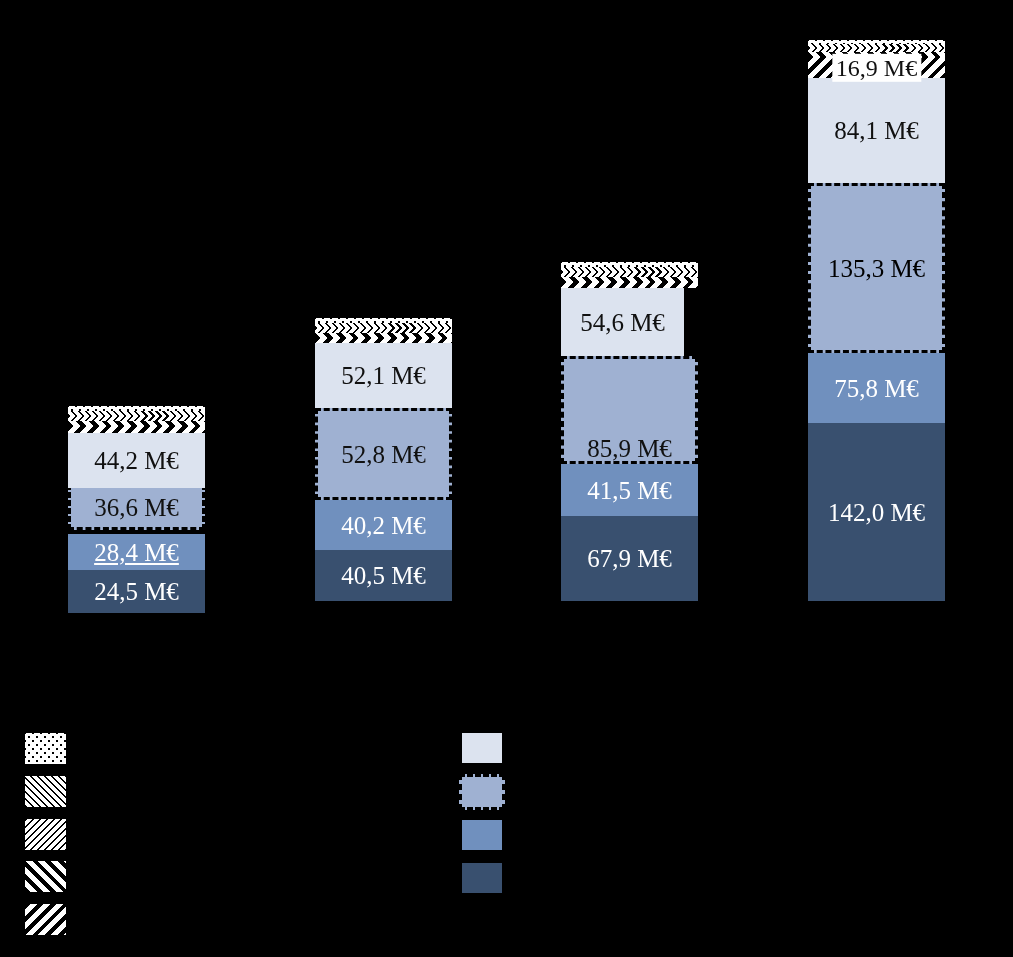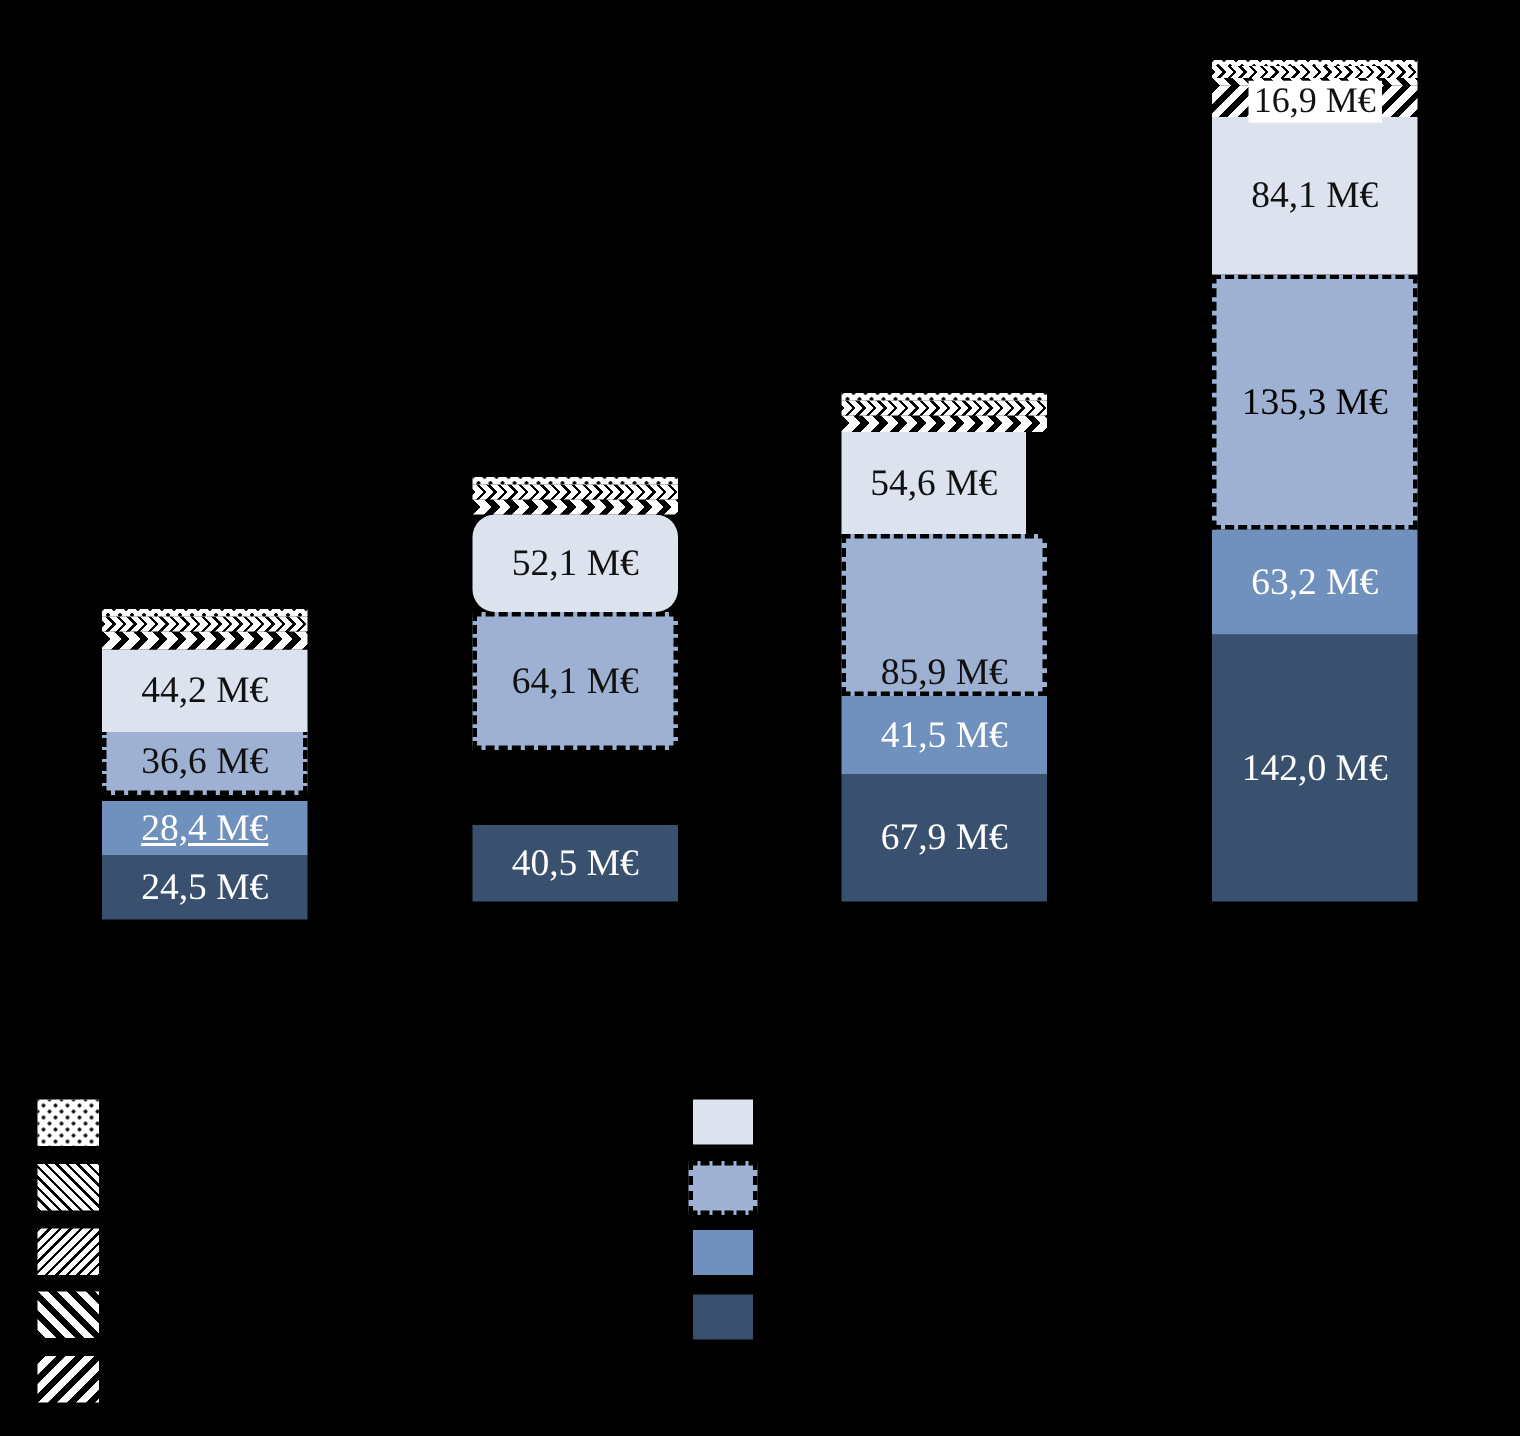--- a/index.html
+++ b/index.html
@@ -51,24 +51,27 @@
         <span>44,2 M€</span>
       </div>
       <div class="strip pat-wide-fs" style="left: 68px; top: 426px; width: 137px; height: 7px;"></div>
       <div class="strip pat-wide-bs" style="left: 68px; top: 421px; width: 137px; height: 5px;"></div>
       <div class="strip pat-thin-fs" style="left: 68px; top: 416px; width: 137px; height: 5px;"></div>
       <div class="strip pat-thin-bs" style="left: 68px; top: 411px; width: 137px; height: 5px;"></div>
       <div class="strip pat-dots" style="left: 68px; top: 406px; width: 137px; height: 5px;"></div>
       <div class="seg" style="left: 315px; top: 550px; width: 137px; height: 51px; background: rgb(57, 80, 111); color: rgb(255, 255, 255);">
         <span>40,5 M€</span>
       </div>
+      <div class="seg" style="left: 315px; top: 500px; width: 137px; height: 50px; background: rgb(112, 144, 190); color: rgb(255, 255, 255);">
+        <span>40,2 M€</span>
+      </div>
       <div class="seg seg-dashed" style="left: 315px; top: 408px; width: 137px; height: 92px; background: rgb(159, 177, 210); color: rgb(17, 17, 17);">
-        <span>64,1 M€</span>
+        <span>52,8 M€</span>
       </div>
-      <div class="seg" style="left: 315px; top: 343px; width: 137px; height: 65px; background: rgb(220, 227, 239); color: rgb(17, 17, 17); border-radius: 15px;">
+      <div class="seg" style="left: 315px; top: 343px; width: 137px; height: 65px; background: rgb(220, 227, 239); color: rgb(17, 17, 17);">
         <span>52,1 M€</span>
       </div>
       <div class="strip pat-wide-fs" style="left: 315px; top: 338px; width: 137px; height: 5px;"></div>
       <div class="strip pat-wide-bs" style="left: 315px; top: 333px; width: 137px; height: 5px;"></div>
       <div class="strip pat-thin-fs" style="left: 315px; top: 328px; width: 137px; height: 5px;"></div>
       <div class="strip pat-thin-bs" style="left: 315px; top: 323px; width: 137px; height: 5px;"></div>
       <div class="strip pat-dots" style="left: 315px; top: 318px; width: 137px; height: 5px;"></div>
       <div class="seg" style="left: 561px; top: 516px; width: 137px; height: 85px; background: rgb(57, 80, 111); color: rgb(255, 255, 255);">
         <span>67,9 M€</span>
       </div>
@@ -83,21 +86,21 @@
       </div>
       <div class="strip pat-wide-fs" style="left: 561px; top: 282px; width: 137px; height: 6px;"></div>
       <div class="strip pat-wide-bs" style="left: 561px; top: 277px; width: 137px; height: 5px;"></div>
       <div class="strip pat-thin-fs" style="left: 561px; top: 272px; width: 137px; height: 5px;"></div>
       <div class="strip pat-thin-bs" style="left: 561px; top: 267px; width: 137px; height: 5px;"></div>
       <div class="strip pat-dots" style="left: 561px; top: 262px; width: 137px; height: 5px;"></div>
       <div class="seg" style="left: 808px; top: 423px; width: 137px; height: 178px; background: rgb(57, 80, 111); color: rgb(255, 255, 255);">
         <span>142,0 M€</span>
       </div>
       <div class="seg" style="left: 808px; top: 353px; width: 137px; height: 70px; background: rgb(112, 144, 190); color: rgb(255, 255, 255);">
-        <span>63,2 M€</span>
+        <span>75,8 M€</span>
       </div>
       <div class="seg seg-dashed" style="left: 808px; top: 183px; width: 137px; height: 170px; background: rgb(159, 177, 210); color: #000000;">
         <span>135,3 M€</span>
       </div>
       <div class="seg" style="left: 808px; top: 78px; width: 137px; height: 105px; background: rgb(220, 227, 239); color: rgb(17, 17, 17);">
         <span>84,1 M€</span>
       </div>
       <div class="seg pat-wide-fs" style="left: 808px; top: 57px; width: 137px; height: 21px;">
         <span class="chip">16,9 M€</span>
       </div>

